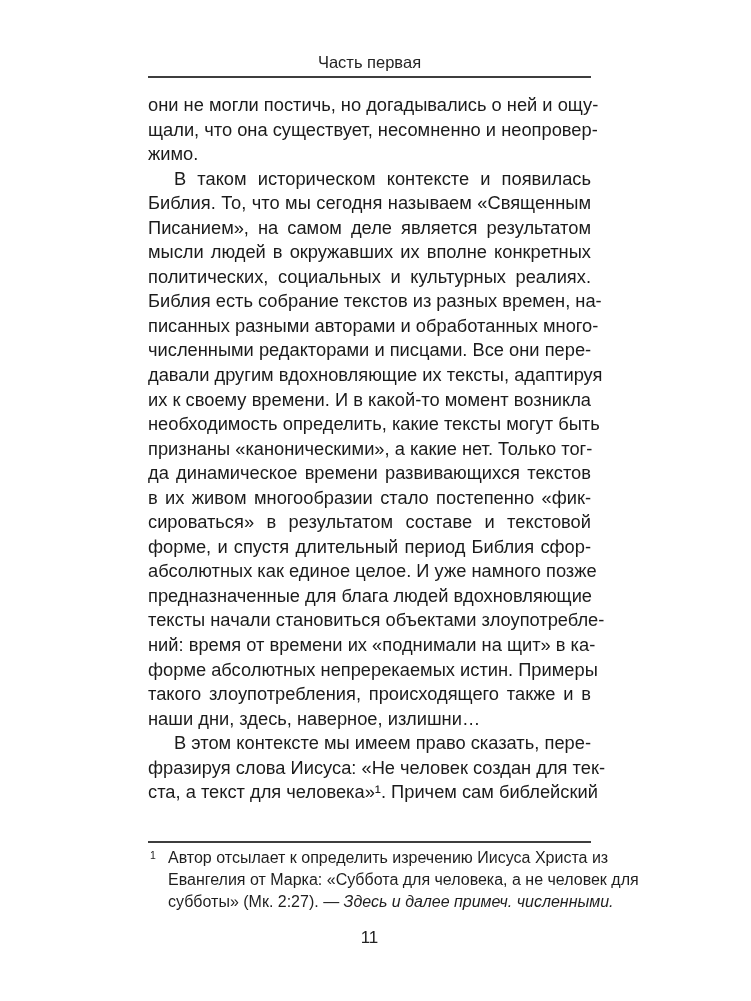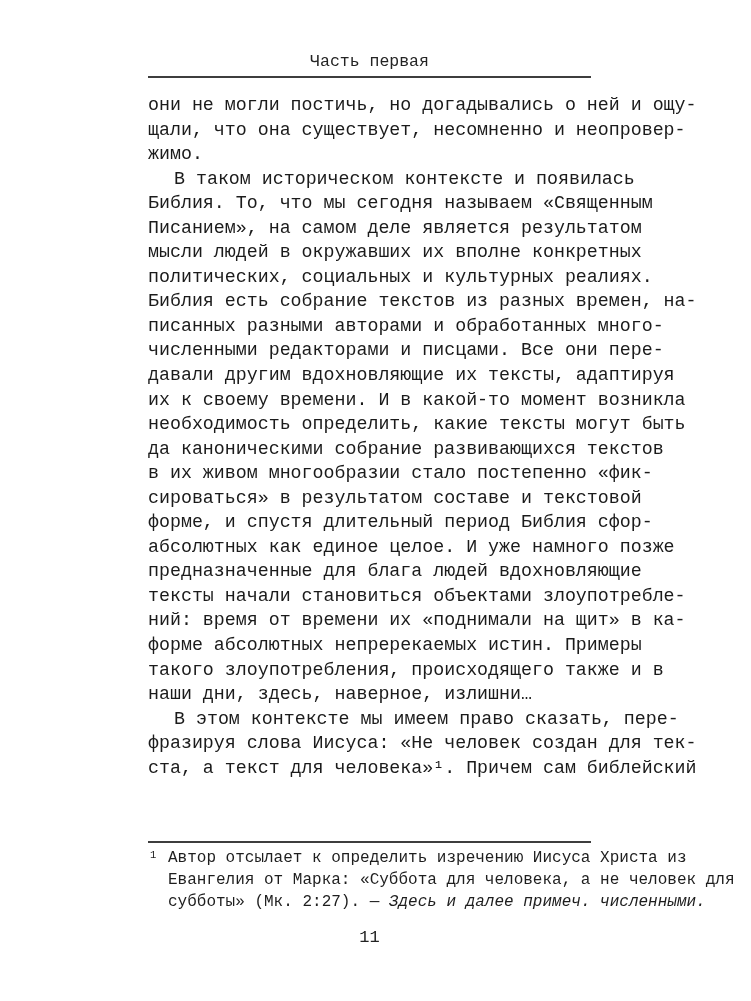--- a/index.html
+++ b/index.html
@@ -5,21 +5,21 @@
   html, body {
     margin: 0;
     padding: 0;
     background: #ffffff;
   }
   .page {
     position: relative;
     width: 751px;
     height: 984px;
     background: #ffffff;
-    font-family: Liberation Mono, monospace;
+    font-family: Liberation Sans, sans-serif;
     color: #1d1d1d;
     overflow: hidden;
   }
   .text-col {
     position: absolute;
     left: 148px;
     width: 443px;
   }
   .running-head {
     top: 50px;
@@ -101,21 +101,22 @@
         <div class="line">Библия. То, что мы сегодня называем «Священным</div>
         <div class="line">Писанием», на самом деле является результатом</div>
         <div class="line">мысли людей в окружавших их вполне конкретных</div>
         <div class="line">политических, социальных и культурных реалиях.</div>
         <div class="line">Библия есть собрание текстов из разных времен, на-</div>
         <div class="line">писанных разными авторами и обработанных много-</div>
         <div class="line">численными редакторами и писцами. Все они пере-</div>
         <div class="line">давали другим вдохновляющие их тексты, адаптируя</div>
         <div class="line">их к своему времени. И в какой-то момент возникла</div>
         <div class="line">необходимость определить, какие тексты могут быть</div>
-        <div class="line">да каноническими собрание развивающихся текстов</div>
+        <div class="line">признаны «каноническими», а какие нет. Только тог-</div>
+        <div class="line">да динамическое времени развивающихся текстов</div>
         <div class="line">в их живом многообразии стало постепенно «фик-</div>
         <div class="line">сироваться» в результатом составе и текстовой</div>
         <div class="line">форме, и спустя длительный период Библия сфор-</div>
         <div class="line">абсолютных как единое целое. И уже намного позже</div>
         <div class="line">предназначенные для блага людей вдохновляющие</div>
         <div class="line">тексты начали становиться объектами злоупотребле-</div>
         <div class="line">ний: время от времени их «поднимали на щит» в ка-</div>
         <div class="line">форме абсолютных непререкаемых истин. Примеры</div>
         <div class="line">такого злоупотребления, происходящего также и в</div>
         <div class="line flush">наши дни, здесь, наверное, излишни…</div>

